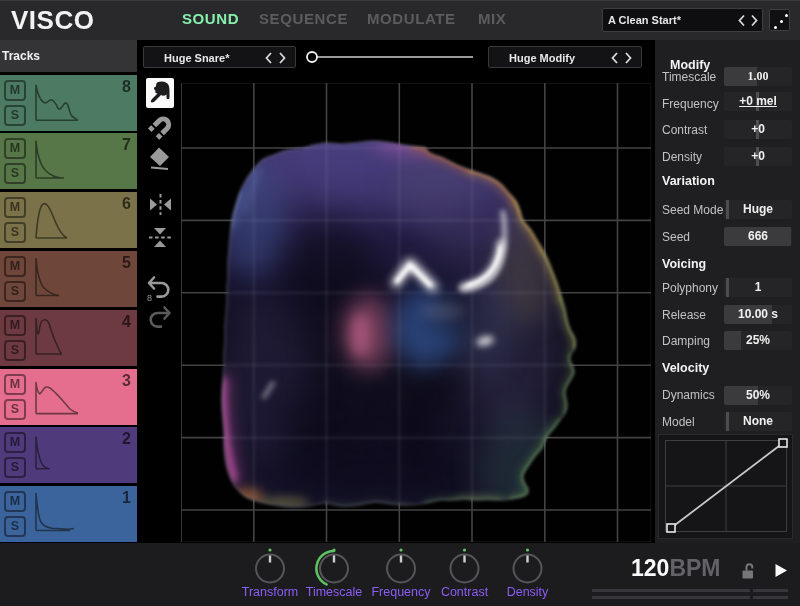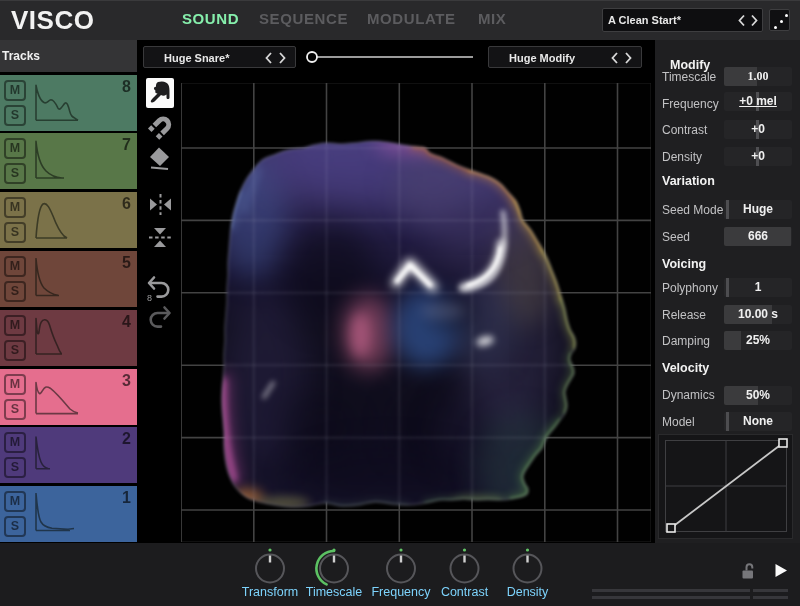--- a/index.html
+++ b/index.html
@@ -32,21 +32,21 @@
   
   #rpanel { left:655px; top:40px; width:145px; height:505px; background:#1f1f21; }
   .rhead { position:absolute; left:7px; font-size:12.5px; font-weight:bold; color:#f2f2f2; }
   .rlabel { position:absolute; left:7px; font-size:12px; color:#c2c2c4; }
   .rbox { position:absolute; left:69px; width:68px; height:19px; background:#252527; border-radius:2px; color:#f0f0f0; font-size:12px; font-weight:bold; text-align:center; line-height:19px; overflow:hidden; }
   .rfill { position:absolute; left:0; top:0; bottom:0; background:#3b3b3d; }
   .rtxt { position:relative; }
 
   
   #bottombar { left:0; top:543px; width:800px; height:63px; background:#1c1c1e; }
-  .knoblabel { position:absolute; top:42px; font-size:12.5px; color:#7dd3fc; transform:translateX(-50%); }
+  .knoblabel { position:absolute; top:42px; font-size:12.5px; color:#8b5cf6; transform:translateX(-50%); }
   #bpm { position:absolute; left:631px; top:12px; font-size:23px; font-weight:bold; color:#fafafa; }
   #bpm span { color:#636367; }
   .hbar { position:absolute; height:3px; background:#37373b; }
 </style>
 </head>
 <body>
 
 <div id="topbar" class="abs"></div>
 <div id="logo" class="abs">VISCO</div>
 <div class="abs tab on" style="left:182px;">SOUND</div>
@@ -387,20 +387,21 @@
 <circle cx="527.5" cy="25.5" r="14" fill="none" stroke="#56565a" stroke-width="2"></circle>
 <line x1="527.5" y1="12.5" x2="527.5" y2="19.5" stroke="#cfcfcf" stroke-width="2.4"></line>
 <circle cx="527.5" cy="7" r="1.6" fill="#63c567"></circle>
 <path d="M334,8.0 A17.5,17.5 0 0 0 326.6,41.4" fill="none" stroke="#5cc163" stroke-width="2.6" stroke-linecap="round"></path>
 </svg>
 <div class="knoblabel" style="left:270px;">Transform</div>
 <div class="knoblabel" style="left:334px;">Timescale</div>
 <div class="knoblabel" style="left:401px;">Frequency</div>
 <div class="knoblabel" style="left:464.5px;">Contrast</div>
 <div class="knoblabel" style="left:527.5px;">Density</div>
+<div id="bpm">120<span>BPM</span></div>
 <svg class="abs" style="left:741px;top:20px;" width="16" height="17" viewBox="0 0 16 17">
 <rect x="1.5" y="7.5" width="10.5" height="8" rx="1" fill="#76767a"></rect>
 <path d="M5.5,7.5 L5.5,4.2 A2.9,2.9 0 0 1 11.3,4.2 L11.3,5.5" fill="none" stroke="#76767a" stroke-width="2"></path>
 </svg>
 <svg class="abs" style="left:774px;top:20px;" width="14" height="15" viewBox="0 0 14 15">
       <path d="M1.5,1 L13,7.5 L1.5,14 Z" fill="#fafafa"></path>
     </svg>
 <div class="hbar" style="left:592px;top:46px;width:158px;"></div>
 <div class="hbar" style="left:753px;top:46px;width:35px;"></div>
 <div class="hbar" style="left:592px;top:53px;width:158px;"></div>

